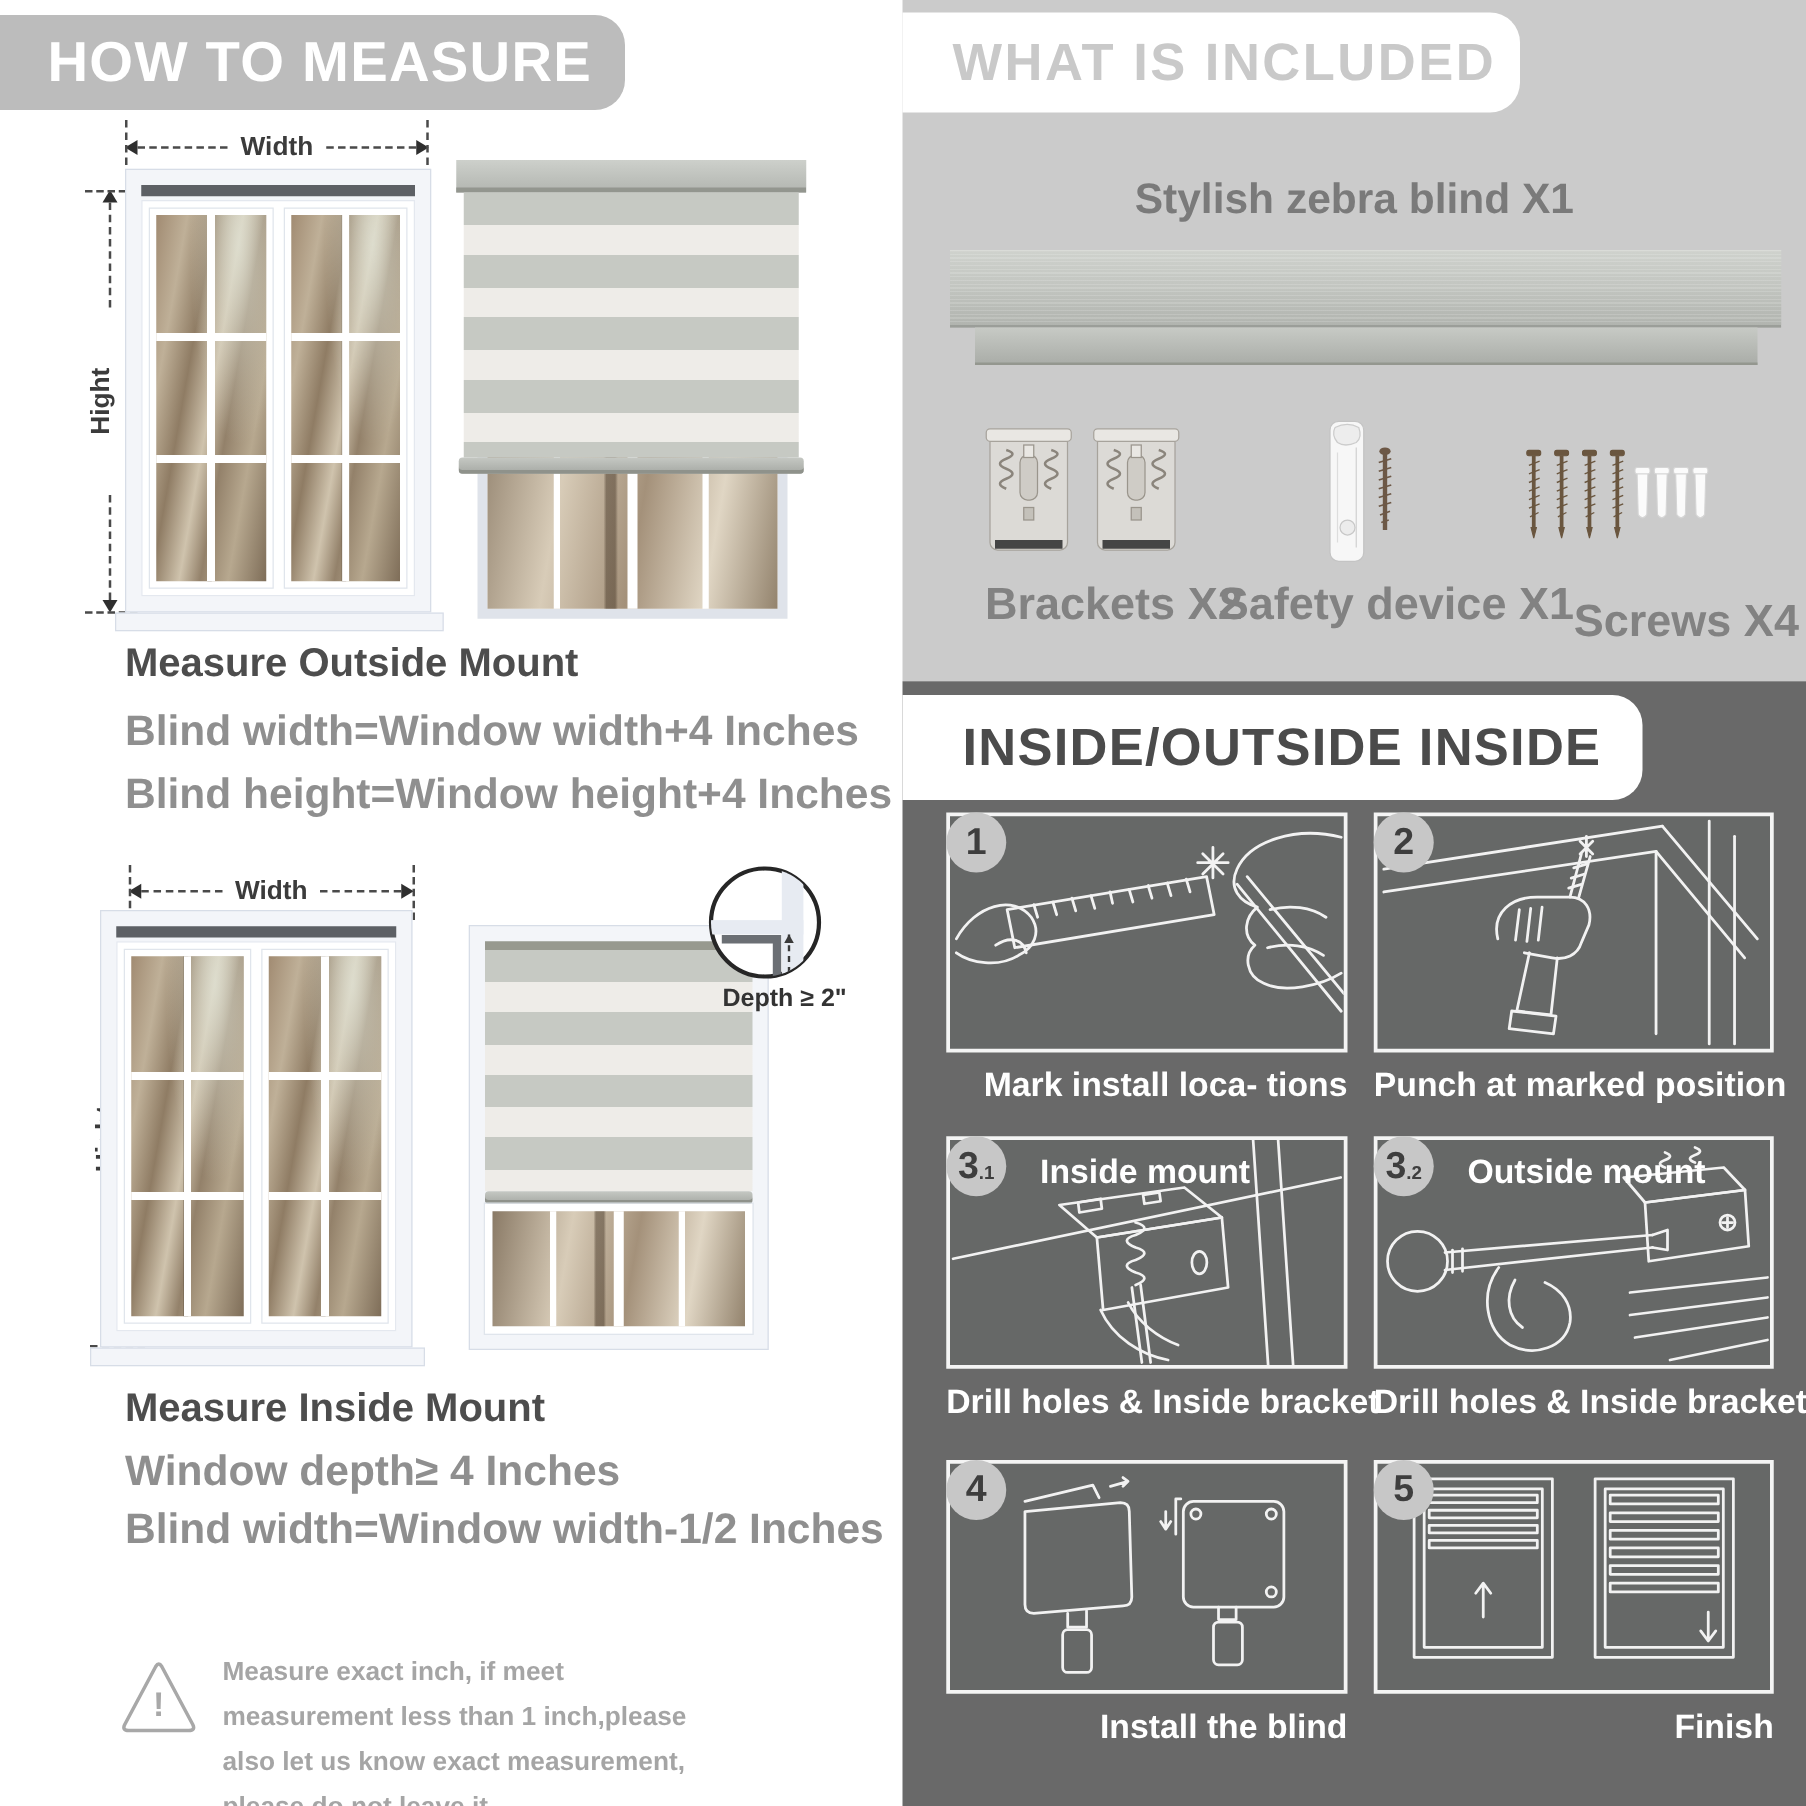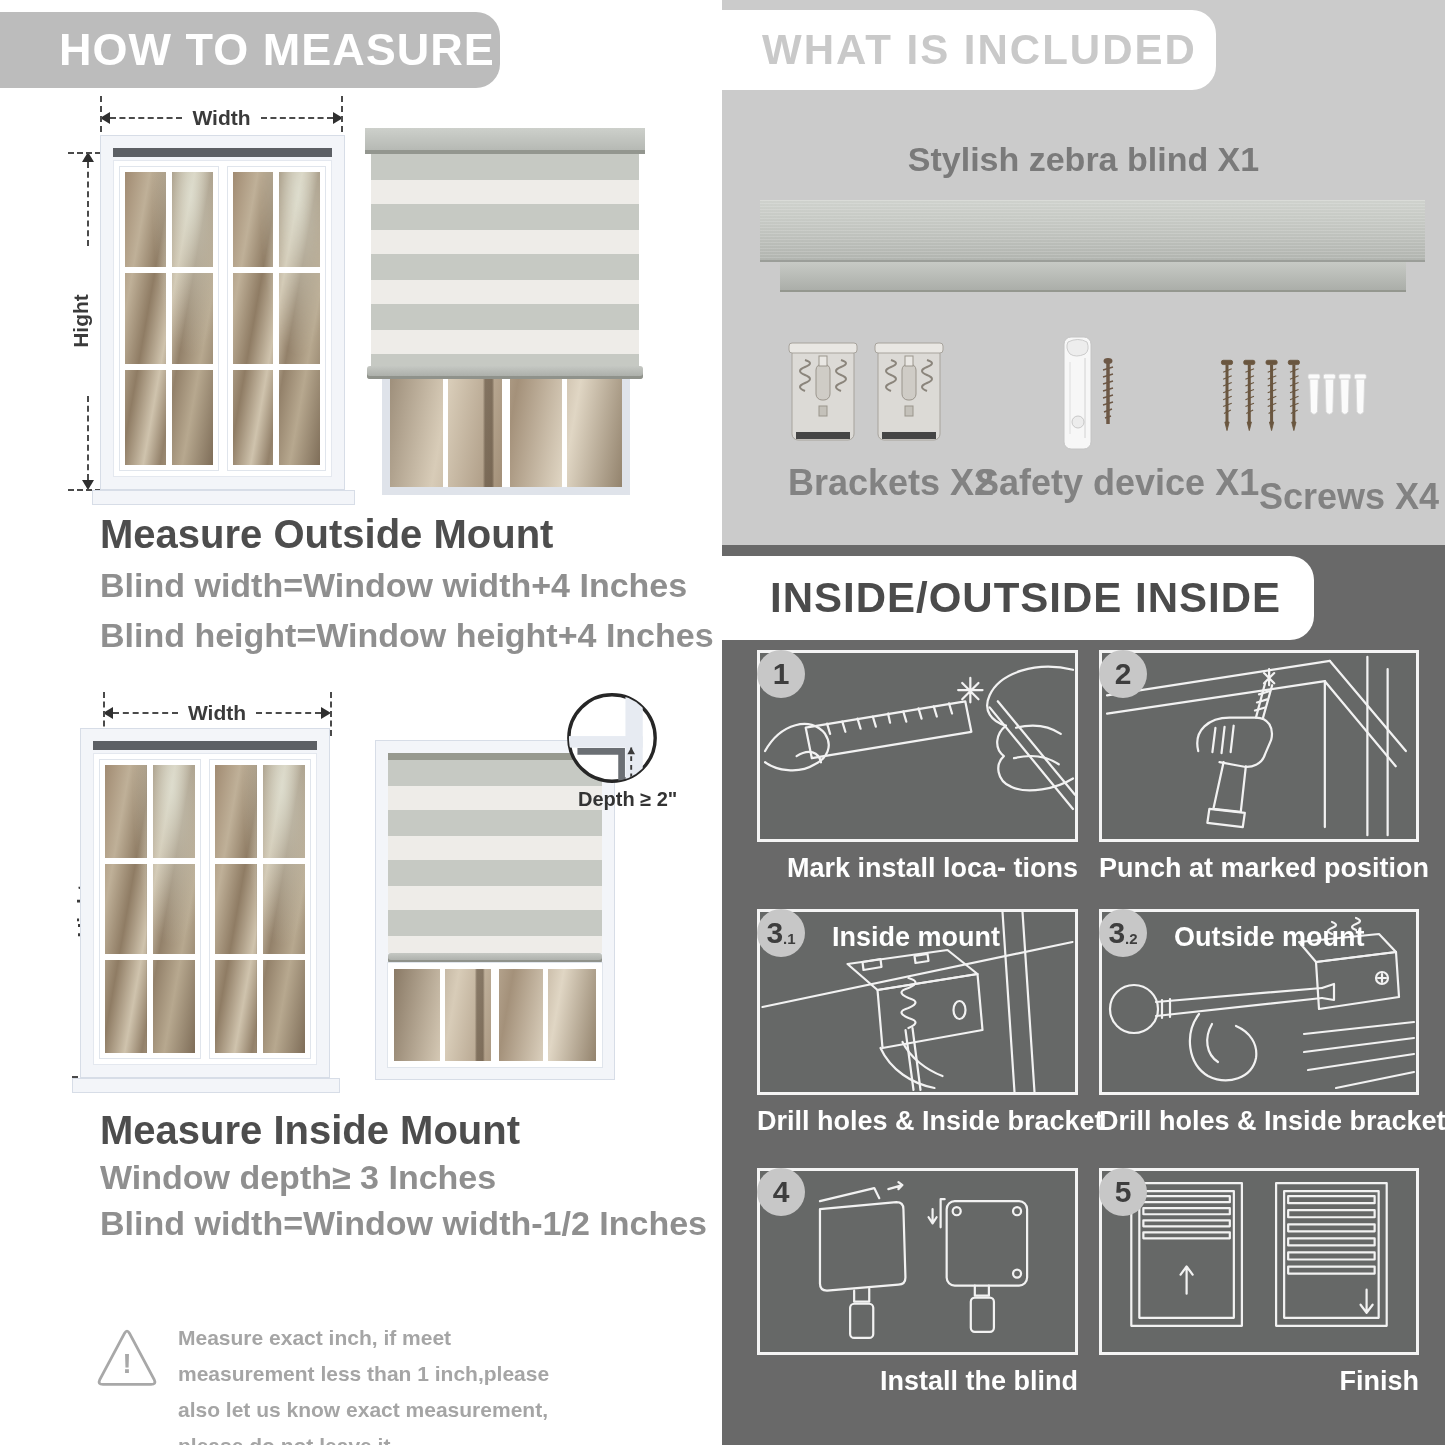--- a/index.html
+++ b/index.html
@@ -3,21 +3,21 @@
 <meta charset="utf-8">
 <style>
   html,body{margin:0;padding:0;background:#fff;}
   #stage{position:relative;width:1445px;height:1445px;background:#ffffff;
          font-family:"Liberation Sans", sans-serif;overflow:hidden;}
   .abs{position:absolute;}
 
   
   .left-banner{left:0;top:12px;width:500px;height:76px;background:#bcbcbc;
     border-radius:0 24px 24px 0;color:#fff;font-size:45px;font-weight:bold;
-    line-height:76px;padding-left:59px;letter-spacing:1px;box-sizing:border-box;}
+    line-height:76px;padding-left:38px;letter-spacing:1px;box-sizing:border-box;}
 
   .h-arrow{display:flex;align-items:center;height:20px;color:#3b3b3b;}
   .h-arrow .dash{flex:1;border-top:2px dashed #4a4a4a;height:0;}
   .h-arrow .lbl{font-size:21px;font-weight:bold;padding:0 10px;white-space:nowrap;}
   .ah{width:0;height:0;border-top:6px solid transparent;border-bottom:6px solid transparent;}
   .ah.l{border-right:10px solid #2f2f2f;}
   .ah.r{border-left:10px solid #2f2f2f;}
   .vtick{width:0;border-left:2px dashed #4a4a4a;}
   .htick{height:0;border-top:2px dashed #4a4a4a;}
 
@@ -49,21 +49,21 @@
       transparent calc(33.3% + 3px) calc(66.6% - 3px), #fff calc(66.6% - 3px) calc(66.6% + 3px), transparent calc(66.6% + 3px));}
   .win-sill{background:#f3f5f9;border:1px solid #d7dde7;}
 
   .zb-cassette{background:linear-gradient(180deg,#cdd0cb,#b2b5b0);
     box-shadow:inset 0 -4px 0 #93968f;}
   .zb-stripes{background:repeating-linear-gradient(180deg,#c6c9c3 0 26px,#eeece8 26px 50px);}
   .zb-rail{background:linear-gradient(180deg,#c5c8c3,#a5a8a3);border-radius:3px;
     box-shadow:inset 0 -3px 0 #8f928b;}
   .mini-frame{box-sizing:border-box;background:#fff;border:1px solid #dfe3ea;}
 
-  .h1{font-size:40px;font-weight:bold;color:#4d4d4d;white-space:nowrap;}
+  .h1{font-size:32px;font-weight:bold;color:#4d4d4d;white-space:nowrap;}
   .body-line{font-size:34px;font-weight:bold;color:#8f8f8f;white-space:nowrap;}
   .depth-lbl{font-size:20px;font-weight:bold;color:#333;white-space:nowrap;}
   .warn-text{font-size:21px;font-weight:bold;color:#a5a5a5;line-height:36px;width:390px;}
 
   
   .right-bg{left:722px;top:0;width:723px;height:545px;background:#cbcbcb;}
   .right-banner{left:722px;top:10px;width:494px;height:80px;background:#ffffff;
     border-radius:0 24px 24px 0;color:#c9c9c9;font-size:42px;font-weight:bold;
     line-height:80px;padding-left:40px;letter-spacing:2px;box-sizing:border-box;}
   .product-lbl{left:722px;top:140px;width:723px;text-align:center;font-size:34px;
@@ -214,21 +214,21 @@
       <rect x="64" y="5" width="18" height="95" fill="#e7ebf2"></rect>
       <rect x="5" y="48" width="77" height="12" fill="#e7ebf2"></rect>
       <path d="M14,64 L60,64 L60,100" stroke="#6b6f74" stroke-width="7" fill="none"></path>
       <line x1="70" y1="60" x2="70" y2="96" stroke="#3a3a3a" stroke-width="2" stroke-dasharray="5 4"></line>
       <path d="M70,60 l-4,7 h8 z" fill="#3a3a3a"></path>
     </g>
   </svg>
   <div class="abs depth-lbl" style="left:578px;top:788px;">Depth ≥ 2"</div>
 
   <div class="abs h1" style="left:100px;top:1108px;">Measure Inside Mount</div>
-  <div class="abs body-line" style="left:100px;top:1158px;">Window depth≥ 3 Inches</div>
+  <div class="abs body-line" style="left:100px;top:1158px;">Window depth≥ 4 Inches</div>
   <div class="abs body-line" style="left:100px;top:1204px;">Blind width=Window width-1/2 Inches</div>
 
   <svg class="abs" style="left:95px;top:1322px;" width="64" height="72" viewBox="0 0 80 78">
     <path d="M37,8 Q40,3 43,8 L74,66 Q77,72 70,72 L10,72 Q3,72 6,66 Z" fill="none" stroke="#a8a8a8" stroke-width="3.5" stroke-linejoin="round"></path>
     <text x="40" y="58" text-anchor="middle" font-size="34" font-weight="bold" fill="#a8a8a8" font-family="Liberation Sans, sans-serif">!</text>
   </svg>
   <div class="abs warn-text" style="left:178px;top:1320px;">Measure exact inch, if meet measurement less than 1 inch,please also let us know exact measurement, please do not leave it</div>
 
   <div class="abs right-bg"></div>
   <div class="abs right-banner">WHAT IS INCLUDED</div>

